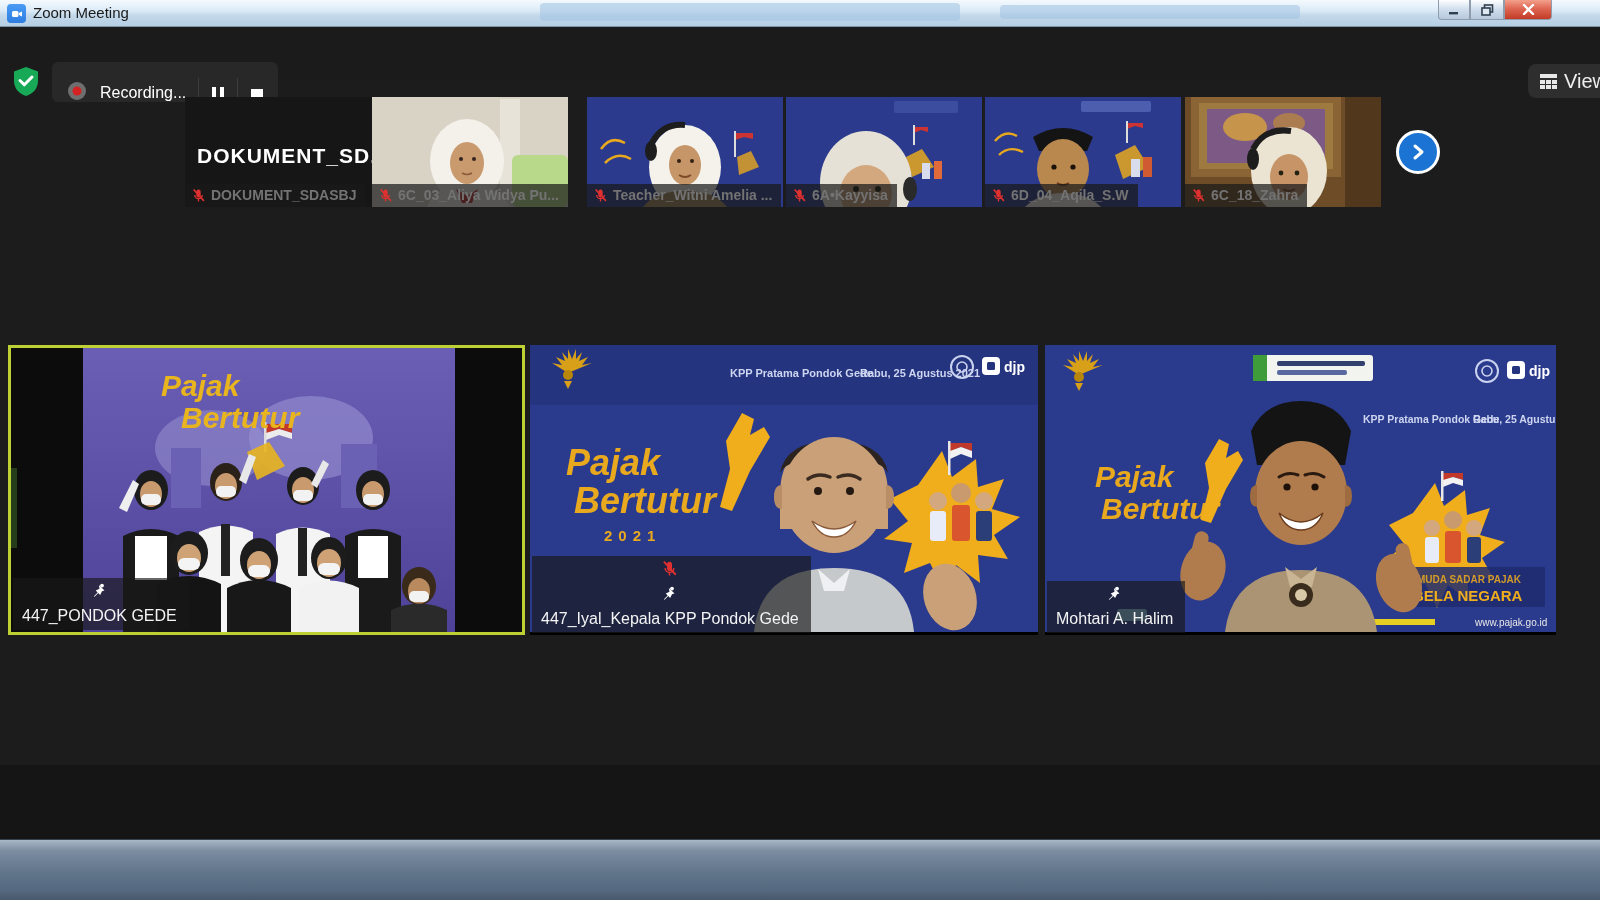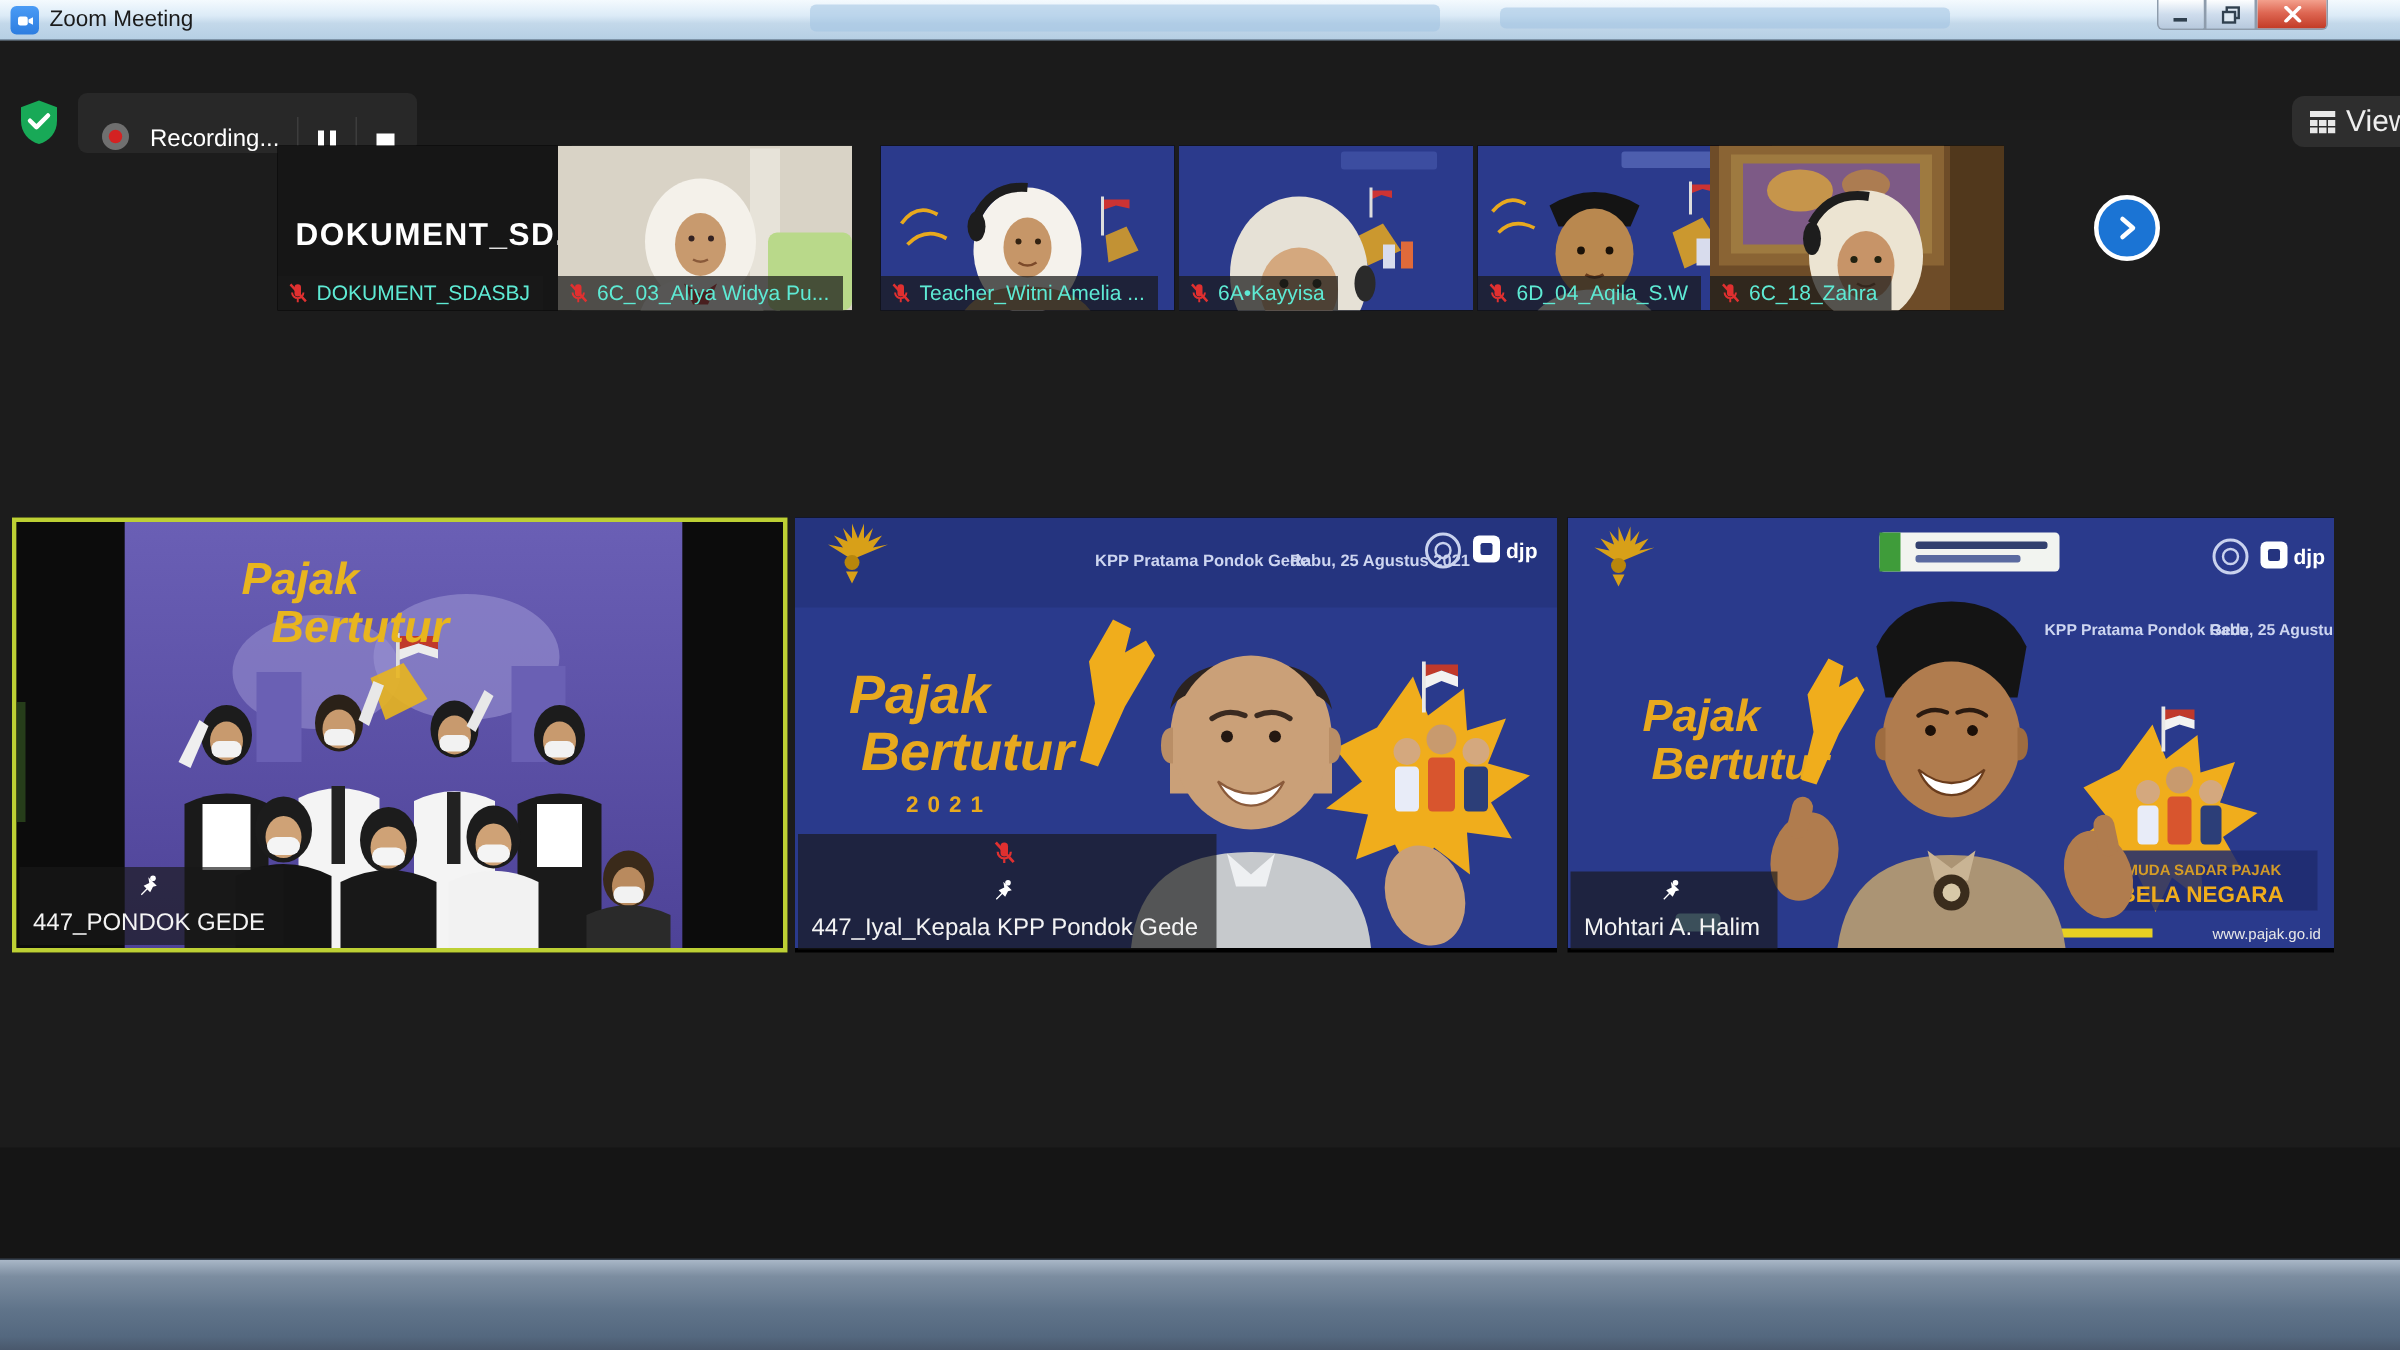--- a/index.html
+++ b/index.html
@@ -24,21 +24,21 @@
   #meetbar{left:0;top:28px;width:1600px;height:52px;background:#1b1b1b;}
   #rec-pill{left:52px;top:34px;height:40px;background:#282828;border-radius:6px;display:flex;align-items:flex-end;padding:0 14px;gap:12px;}
   #rec-text{color:#fff;font-size:16px;}
   .rec-sep{width:1px;height:24px;background:#3d3d3d;}
   #view-btn{left:1528px;top:36px;height:34px;padding:12px 12px;background:#2e2e2e;border-radius:8px;display:flex;align-items:center;gap:7px;color:#eee;font-size:20px;}
 
   
   .thumb{top:97px;width:196px;height:110px;background:#000;overflow:hidden;}
   .thumb svg{display:block;}
   .tile-label{position:absolute;left:0;bottom:0;display:flex;align-items:flex-end;gap:6px;
-    background:rgba(25,25,25,.72);padding:3px 9px 4px 7px;color:#5eead4;font-size:14px;white-space:nowrap;max-width:100%;}
+    background:rgba(25,25,25,.72);padding:3px 9px 4px 7px;color:#737373;font-size:14px;white-space:nowrap;max-width:100%;font-weight:bold;}
   #strip-next{left:1396px;top:130px;width:44px;height:44px;border-radius:50%;background:#1b74d4;
     border:3px solid #fff;display:flex;align-items:center;justify-content:center;}
 
   
   .main-tile{top:345px;height:290px;overflow:hidden;background:#000;}
   .main-tile svg{display:block;}
   #tile-0{left:8px;width:517px;border:3px solid #bdd034;}
   #tile-1{left:530px;width:508px;}
   #tile-2{left:1045px;width:511px;}
   .main-label{position:absolute;left:2px;bottom:2px;display:flex;align-items:center;gap:8px;
@@ -233,21 +233,21 @@
     <div class="tile-label">
       <svg width="13" height="15" viewBox="0 0 24 26">
           <path d="M12 2a4 4 0 0 1 4 4v7a4 4 0 0 1-8 0V6a4 4 0 0 1 4-4z" fill="#e03030"></path>
           <path d="M5 12a7 7 0 0 0 14 0M12 19v5" stroke="#e03030" stroke-width="2.4" fill="none"></path>
           <path d="M3 2l19 21" stroke="#e03030" stroke-width="3"></path>
         </svg>
       <span>6D_04_Aqila_S.W</span>
     </div>
   </div>
 
-  <div class="abs thumb" style="left:1140px;">
+  <div class="abs thumb" style="left:1185px;">
     <svg width="196" height="110" viewBox="0 0 196 110">
       <rect width="196" height="110" fill="#6e4c28"></rect>
       <rect x="6" y="0" width="150" height="80" fill="#8a6434"></rect>
       <rect x="14" y="6" width="134" height="66" fill="#9e7a40"></rect>
       <rect x="22" y="12" width="118" height="54" fill="#7d5a86"></rect>
       <ellipse cx="60" cy="30" rx="22" ry="14" fill="#d8a43c" opacity=".8"></ellipse>
       <ellipse cx="104" cy="26" rx="16" ry="10" fill="#c08a3a" opacity=".7"></ellipse>
       <ellipse cx="104" cy="74" rx="38" ry="44" fill="#ece4d2"></ellipse>
       <ellipse cx="104" cy="80" rx="19" ry="23" fill="#c79468"></ellipse>
       <circle cx="96" cy="76" r="2.4" fill="#221"></circle>

